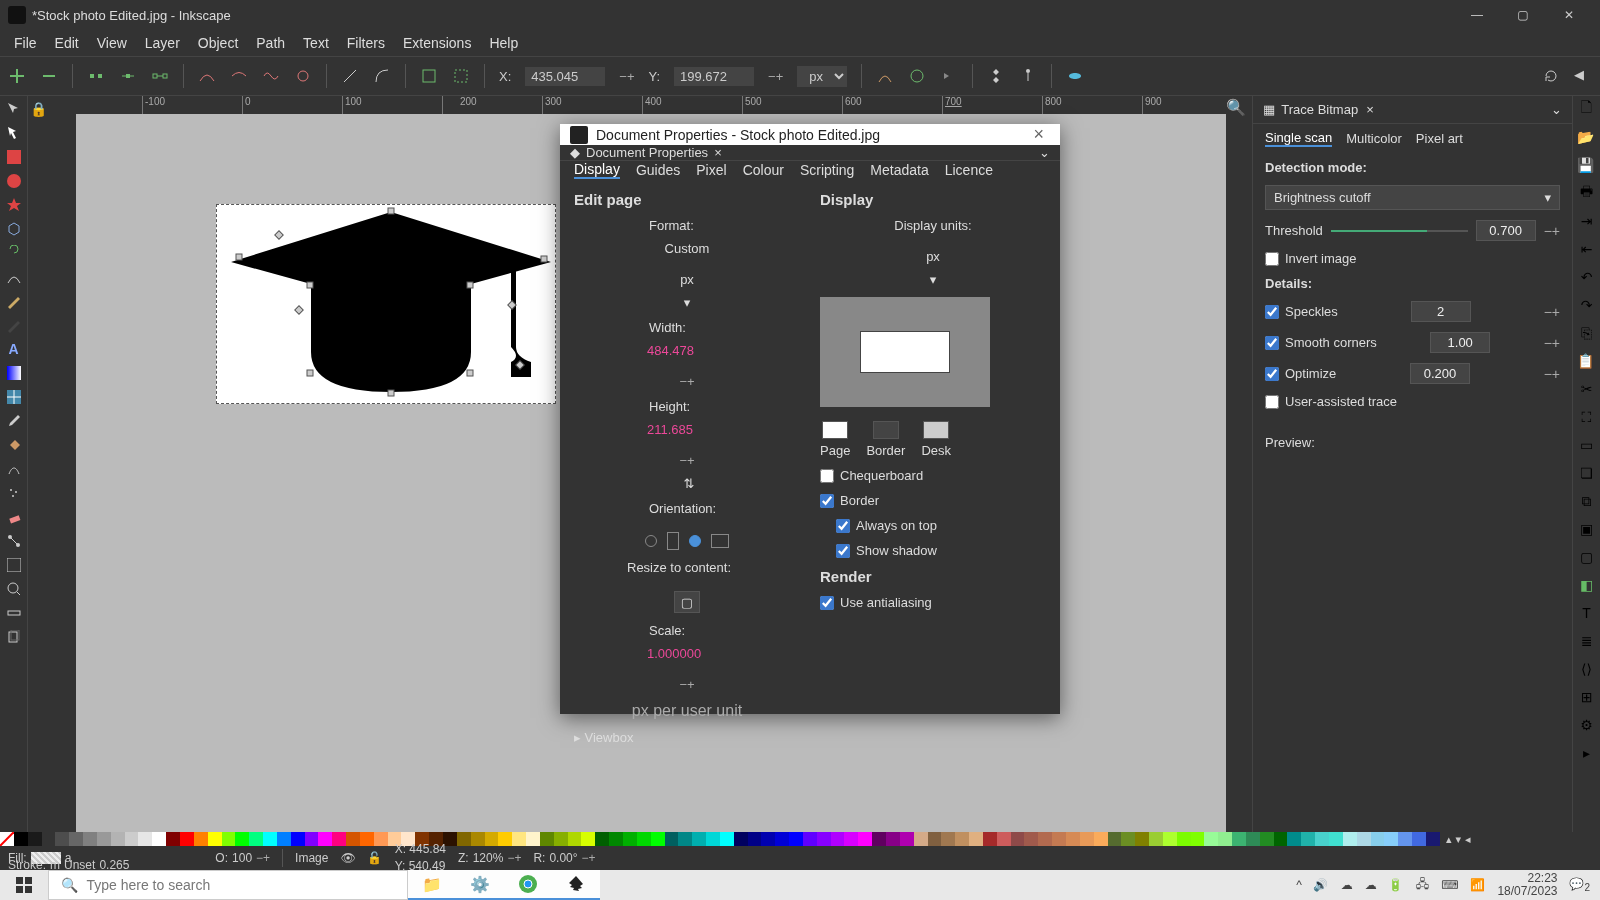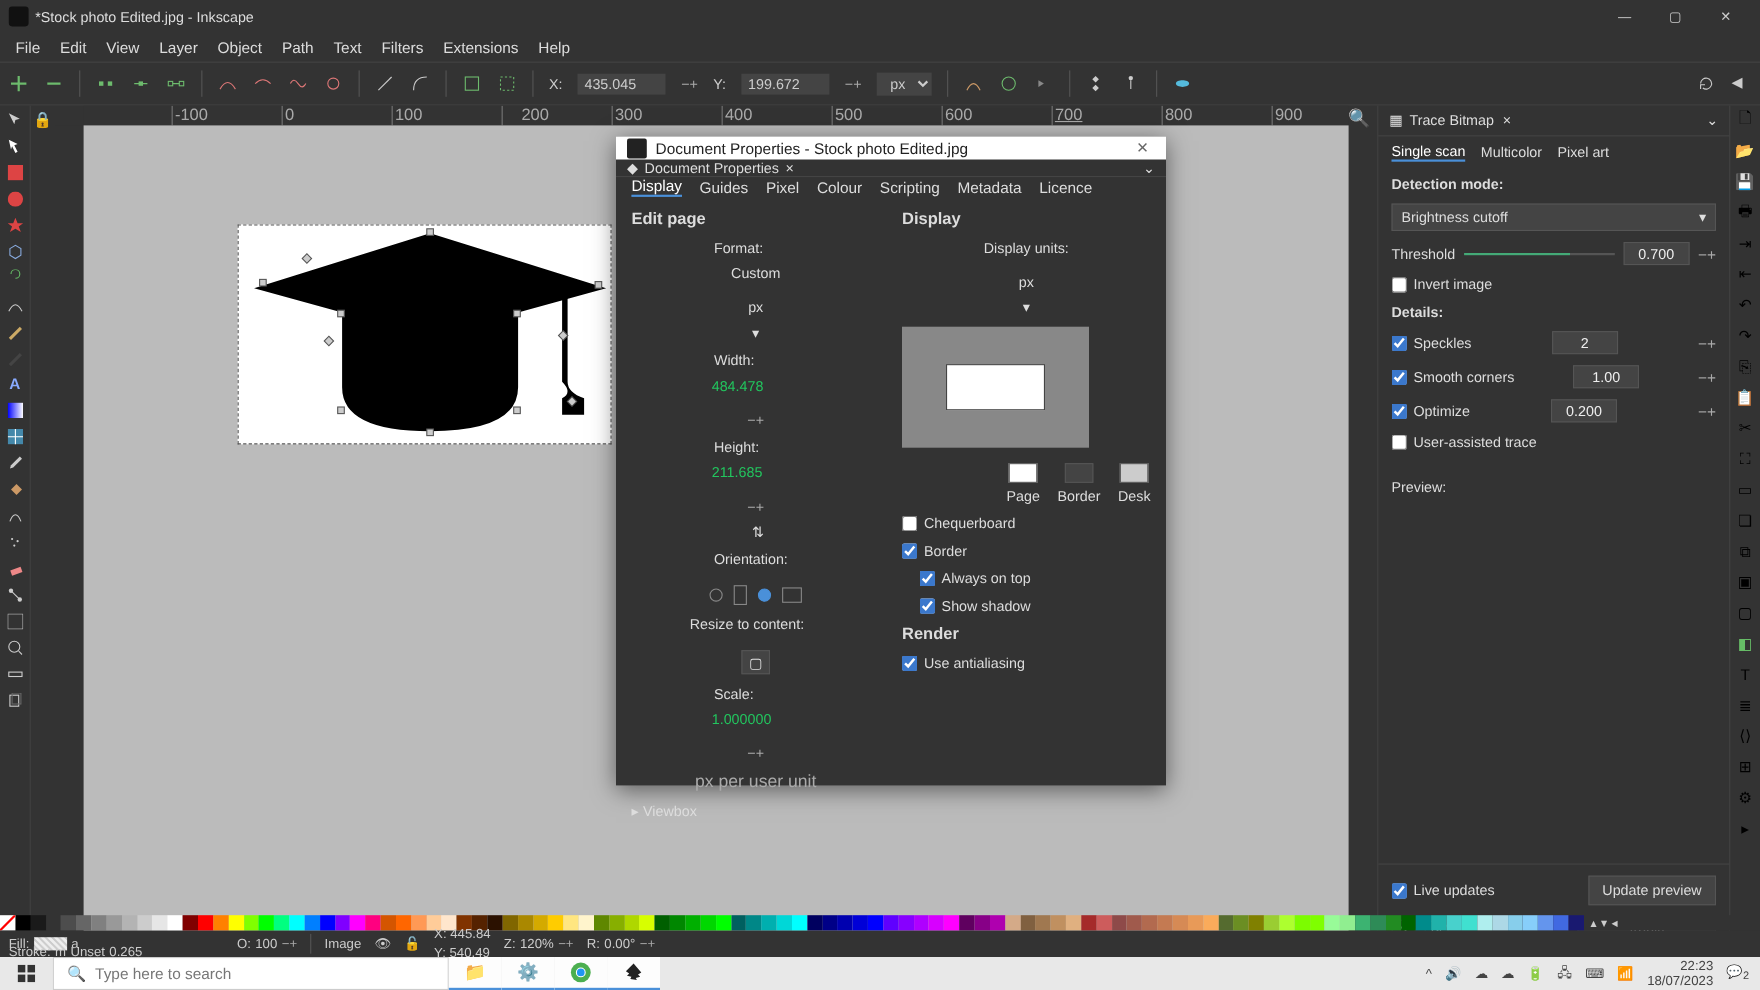--- a/index.html
+++ b/index.html
@@ -13,21 +13,21 @@
 .toolbar { height: 40px; background: #333; display: flex; align-items: center; padding: 0 8px; gap: 14px; color: #ccc; font-size: 13px; border-top: 1px solid #444; border-bottom: 1px solid #444; }
 .toolbar .sep { width: 1px; height: 24px; background: #555; }
 .tbicon { width: 18px; height: 18px; display: inline-block; }
 .coord-input { background: #444; color: #ccc; border: none; padding: 2px 6px; width: 80px; font-size: 13px; }
 .unit-select { background: #444; color: #ccc; border: none; padding: 2px 8px; font-size: 13px; }
 .main-area { position: absolute; top: 96px; left: 0; right: 0; bottom: 30px; display: flex; }
 .left-toolbox { width: 28px; background: #333; display: flex; flex-direction: column; padding-top: 4px; gap: 6px; align-items: center; border-right: 1px solid #444; }
 .tooli { width: 18px; height: 18px; display: flex; align-items: center; justify-content: center; font-size: 14px; }
 .snap-col { width: 22px; background: #333; display: flex; flex-direction: column; padding-top: 4px; gap: 8px; align-items: center; }
 .canvas-wrap { flex: 1; position: relative; background: #333; overflow: hidden; }
-.ruler-h { position: absolute; top: 0; left: 26px; right: 26px; height: 18px; background: #333; color: #aaa; font-size: 15px; overflow: hidden; }
+.ruler-h { position: absolute; top: 0; left: 12px; right: 26px; height: 18px; background: #333; color: #aaa; font-size: 10px; overflow: hidden; }
 .ruler-h .ticks { position: relative; height: 100%; }
 .ruler-h .tick { position: absolute; top: 0; height: 100%; border-left: 1px solid #777; padding-left: 2px; }
 .ruler-v { position: absolute; top: 18px; left: 0; width: 26px; bottom: 20px; background: #333; }
 .canvas { position: absolute; top: 18px; left: 26px; right: 26px; bottom: 20px; background: #bbb; overflow: hidden; }
 .page { position: absolute; top: 90px; left: 140px; width: 340px; height: 200px; background: #fff; border: 1px dashed #555; }
 .graduation-cap { position: absolute; width: 360px; height: 200px; top: 88px; left: 135px; }
 .right-panel { width: 320px; background: #333; display: flex; flex-direction: column; color: #ddd; font-size: 13px; border-left: 1px solid #444; }
 .panel-tab { height: 28px; display: flex; align-items: center; padding: 0 10px; gap: 6px; border-bottom: 1px solid #444; }
 .panel-tab .close-panel { margin-left: 2px; }
 .subtabs { height: 28px; display: flex; align-items: center; gap: 14px; padding: 0 12px; font-size: 13px; }
@@ -55,31 +55,31 @@
 .dialog-title .icon { width: 18px; height: 18px; background: #222; border-radius: 2px; }
 .dialog-title .close { margin-left: auto; font-size: 18px; color: #666; padding: 0 6px; }
 .dialog-tabstrip { height: 30px; display: flex; align-items: center; padding: 0 10px; gap: 6px; border-bottom: 1px solid #444; }
 .dialog-tabs { height: 30px; display: flex; align-items: center; gap: 16px; padding: 0 14px; font-size: 14px; }
 .dialog-tabs .active { border-bottom: 2px solid #4a90d9; color: #fff; }
 .dialog-body { flex: 1; padding: 12px 14px; display: flex; gap: 20px; }
 .dcol { flex: 1; display: flex; flex-direction: column; gap: 10px; }
 .section-title { font-weight: 600; font-size: 15px; }
 .dfield { display: flex; align-items: center; gap: 8px; flex-direction: column; }
 .dfield .lbl { width: 76px; }
-.dfield .val { background: transparent; color: #22c55e; border: none; width: 80px; font-size: 13px; }
+.dfield .val { background: transparent; color: #ec4899; border: none; width: 80px; font-size: 13px; }
 .spin { display: flex; gap: 2px; color: #aaa; }
 .orient { display: flex; align-items: center; gap: 10px; }
 .orient .radio { width: 12px; height: 12px; border: 1px solid #888; border-radius: 50%; display: inline-block; }
 .orient .radio.sel { background: #4a90d9; border-color: #4a90d9; }
 .orient-icon { width: 18px; height: 14px; border: 1px solid #888; display: inline-block; }
 .orient-icon.portrait { width: 12px; height: 18px; }
 .resize-btn { width: 26px; height: 22px; background: #444; border: 1px solid #555; display: flex; align-items: center; justify-content: center; }
 .disp-preview { width: 170px; height: 110px; background: #888; display: flex; align-items: center; justify-content: center; position: relative; margin-bottom: 4px; }
 .disp-preview .pg { width: 90px; height: 42px; background: #fff; border: 1px solid #444; }
-.swatch-row { display: flex; gap: 16px; justify-content: flex-end; }
+.swatch-row { display: flex; gap: 16px; }
 .swatch-cell { display: flex; flex-direction: column; align-items: center; gap: 4px; }
 .swatch { width: 26px; height: 18px; border: 1px solid #555; }
 .taskbar { position: absolute; bottom: 0; left: 0; right: 0; height: 30px; background: #e8e8e8; display: flex; align-items: center; }
 .winstart { width: 48px; height: 30px; display: flex; align-items: center; justify-content: center; font-size: 16px; }
 .searchbox { height: 30px; width: 360px; background: #fff; display: flex; align-items: center; gap: 8px; padding: 0 12px; color: #777; font-size: 14px; border: 1px solid #ccc; }
 .taskicon { width: 48px; height: 30px; display: flex; align-items: center; justify-content: center; font-size: 16px; border-bottom: 2px solid transparent; }
 .taskicon.active { border-bottom-color: #4a90d9; background: #fdfdfd; }
 .tray { margin-left: auto; display: flex; align-items: center; gap: 12px; padding: 0 10px; color: #444; font-size: 12px; }
 .tray .datetime { text-align: right; line-height: 1.1; }
 svg { display: block; }
@@ -461,35 +461,20 @@
         <span class="num-input">0.200</span>
         <span class="stepper">−+</span>
       </div>
       <div class="chk">
           <input type="checkbox" style="">
           <span>User-assisted trace</span>
         </div>
       <div style="height:6px"></div>
       <div class="preview-label">Preview:</div>
       <div class="preview-box"></div>
-    </div>
-    <div class="bottom-row">
-      <div class="field-row">
-        <div class="chk">
-            <input type="checkbox" checked="" style="">
-            <span>Live updates</span>
-          </div>
-        <button class="btn">Update preview</button>
-      </div>
-      <div class="field-row">
-        <span style="width:22px;height:22px;border:1px solid #555;border-radius:50%;display:flex;align-items:center;justify-content:center">?</span>
-        <span style="width:22px;height:22px;border:1px solid #555;border-radius:50%;display:flex;align-items:center;justify-content:center">⊘</span>
-        <span style="flex:1"></span>
-        <button class="btn" style="flex:1">Apply</button>
-      </div>
     </div>
   </div>
 
   <div class="right-icons">
     <span class="tooli">🗋</span>
     <span class="tooli">📂</span>
     <span class="tooli">💾</span>
     <span class="tooli">🖶</span>
     <span class="tooli">⇥</span>
     <span class="tooli">⇤</span>

